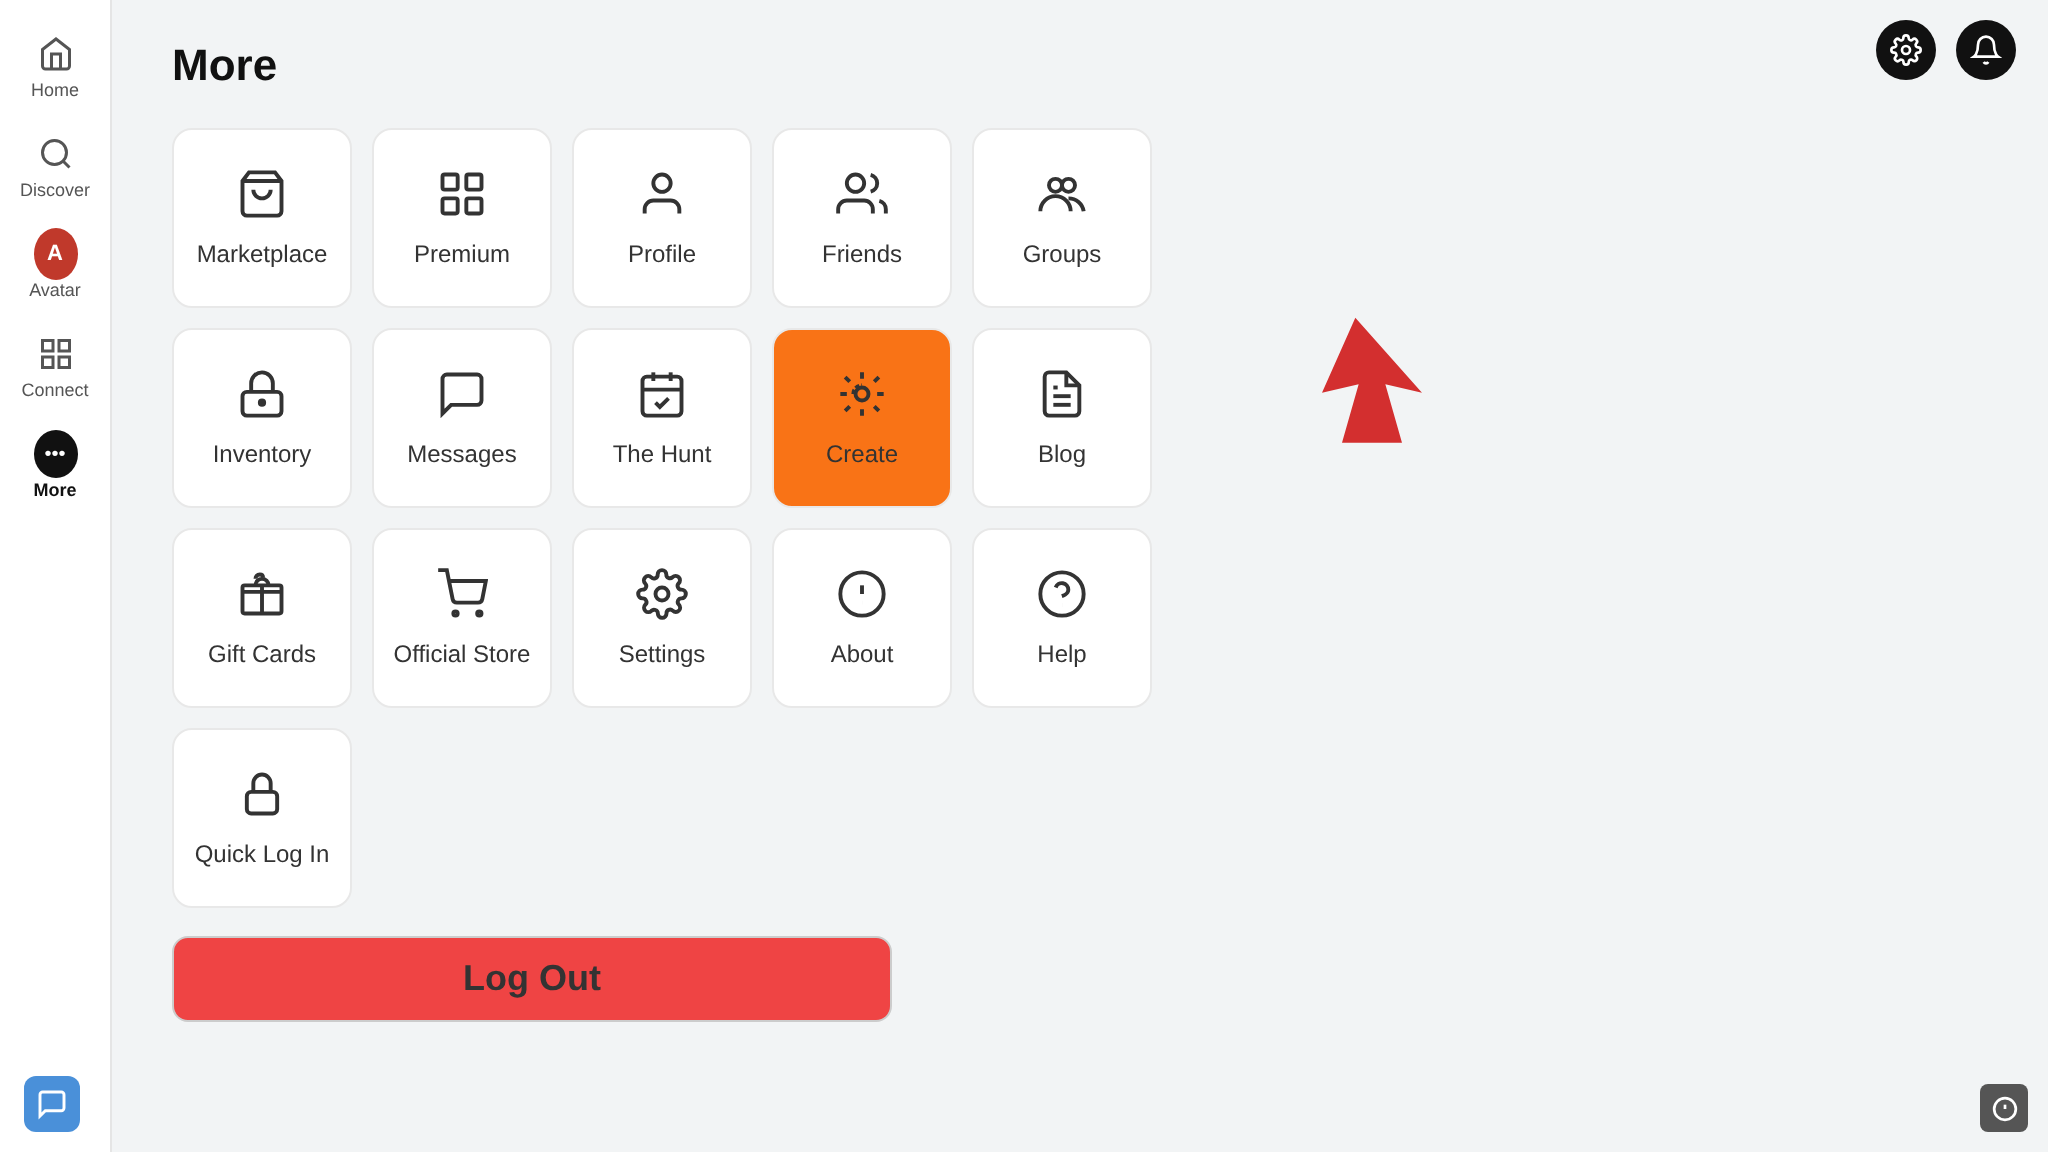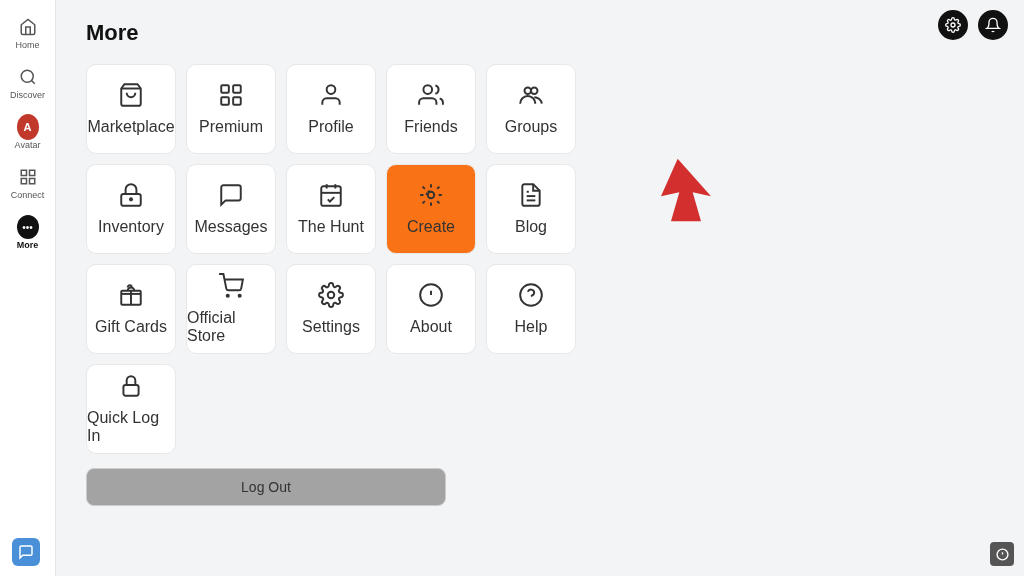--- a/index.html
+++ b/index.html
@@ -125,43 +125,43 @@
       gap: 6px;
       transition: background 0.15s;
     }
     .grid-item.highlighted { background: #e8e8e8; }
     .grid-item .item-icon {
       font-size: 22px;
       color: #333;
       line-height: 1;
     }
     .grid-item .item-label {
-      font-size: 16px;
+      font-size: 12px;
       color: #333;
       font-weight: 500;
       text-align: left;
     }
 
     
     .logout-row {
       margin-top: 14px;
       display: flex;
       justify-content: flex-start;
       padding-left: 0;
     }
     .logout-btn {
       width: 360px;
       padding: 10px 0;
-      background: #a3a3a3;
+      background: #ef4444;
       border: 1.5px solid #ccc;
       border-radius: 8px;
-      font-size: 14px;
+      font-size: 18px;
       color: #333;
       cursor: pointer;
-      font-weight: 400;
+      font-weight: 700;
       text-align: center;
     }
 
     
     .red-arrow {
       position: absolute;
       top: 195px;
       left: 655px;
       width: 0;
       height: 0;

